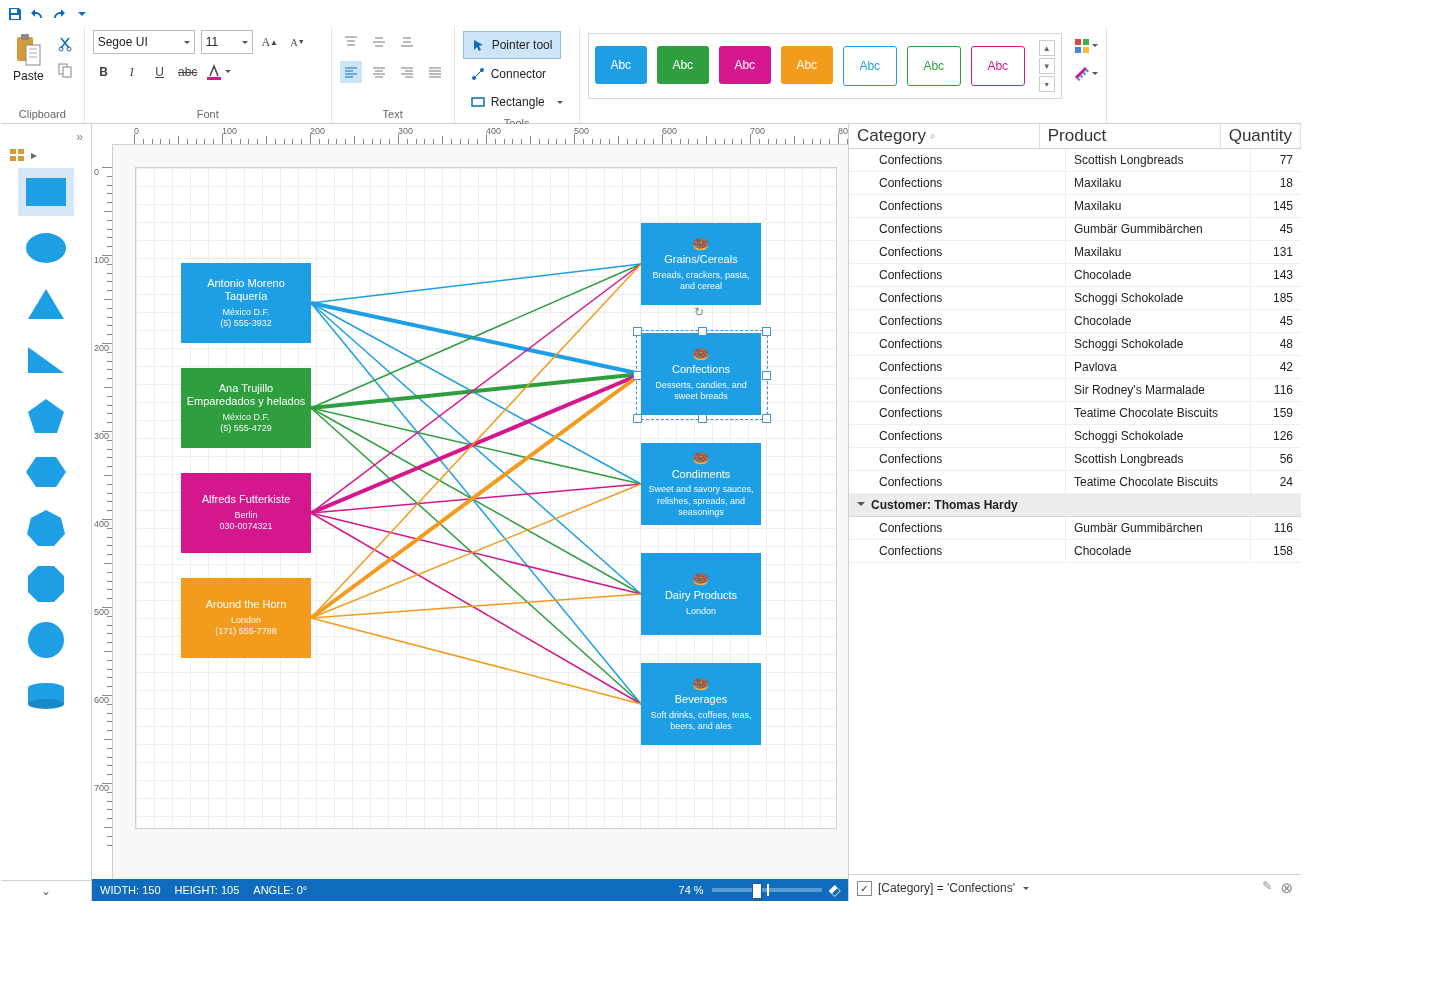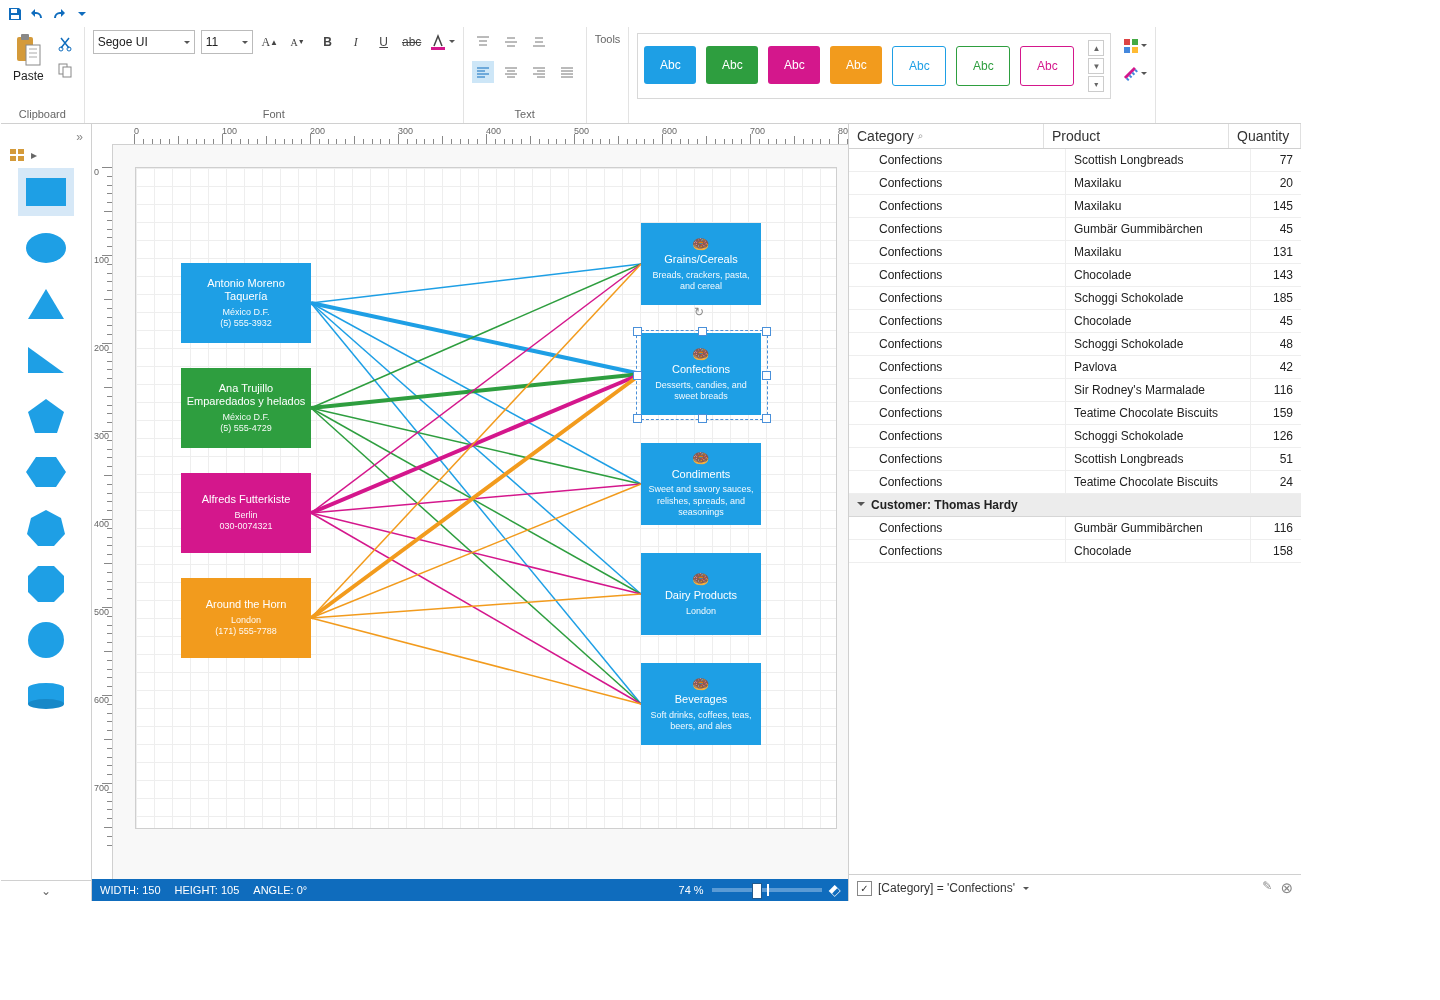--- a/index.html
+++ b/index.html
@@ -64,21 +64,21 @@
   .selbox{position:absolute;border:1px dashed #4a90d9}
   .selbox .h{position:absolute;width:7px;height:7px;background:#fff;border:1px solid #4a90d9}
   svg.links{position:absolute;left:0;top:0;overflow:visible}
   .statusbar{height:22px;background:#0f6cbd;color:#fff;display:flex;align-items:center;font-size:11px;padding:0 8px;gap:14px}
   .statusbar .zoom{margin-left:auto;display:flex;align-items:center;gap:8px}
   .slider{width:110px;height:4px;background:#5a9bd5;position:relative}
   .slider .trk{position:absolute;top:-4px;width:2px;height:12px;background:#fff}
   .slider .thm{position:absolute;top:-5px;width:8px;height:14px;background:#fff;border:1px solid #215a8e}
   
   .datapanel{width:452px;display:flex;flex-direction:column;border-left:1px solid #d0d0d0}
-  .gridhead{display:flex;height:24px;border-bottom:1px solid #d0d0d0;background:#fff;font-size:14px}
+  .gridhead{display:flex;height:24px;border-bottom:1px solid #d0d0d0;background:#fff;font-size:17px}
   .gh{border-right:1px solid #e0e0e0;display:flex;align-items:center;padding:0 8px;color:#333;position:relative}
   .ghfilter::after{content:"⌕";font-size:10px;color:#888;margin-left:4px}
   .gridbody{flex:1;overflow:auto}
   .grp{background:#ececec;border-bottom:1px solid #d6d6d6;padding:4px 6px 4px 22px;font-weight:600;position:relative}
   .grp::before{content:"";position:absolute;left:8px;top:8px;border:4px solid transparent;border-top-color:#555}
   .row{display:flex;border-bottom:1px solid #eee;height:22px}
   .row div{padding:0 8px;display:flex;align-items:center}
   .c1{width:178px;padding-left:30px!important}
   .c2{width:168px;border-left:1px solid #eee}
   .c3{flex:1;justify-content:flex-end;border-left:1px solid #eee}
@@ -140,21 +140,21 @@
                 <rect x="2" y="2" width="8" height="10" fill="#fff" stroke="#888"></rect>
                 <rect x="6" y="5" width="8" height="10" fill="#fff" stroke="#888"></rect>
               </svg>
             </div>
         </div>
       </div>
       <div class="cap">Clipboard</div>
     </div>
 
     <div class="group" style="min-width:230px">
-      <div class="body" style="flex-direction:row;gap:8px">
+      <div class="body" style="flex-direction:column;gap:8px">
         <div class="toolrow">
           <div class="fontname">
               <span>Segoe UI</span>
               <span class="dd2"></span>
             </div>
           <div class="fontsize">
               <span>11</span>
               <span class="dd2"></span>
             </div>
           <div class="rbtn" style="font-family:serif">A<sup style="font-size:8px">▲</sup></div>
@@ -217,20 +217,43 @@
               <svg class="ic16" viewBox="0 0 16 16">
                 <path d="M2 4h12M2 7h12M2 10h12M2 13h12" stroke="#777"></path>
               </svg>
             </div>
         </div>
       </div>
       <div class="cap">Text</div>
     </div>
 
     <div class="group">
+      <div class="body" style="flex-direction:column;gap:2px">
+        <div class="toolbtn sel">
+          <svg width="14" height="14">
+              <path d="M2 2l9 5-4 1 2 4-2 1-2-4-3 3z" fill="#0f6cbd"></path>
+            </svg>
+          <span>Pointer tool</span>
+        </div>
+        <div class="toolbtn">
+          <svg width="14" height="14">
+              <circle cx="3" cy="11" r="2" fill="#0f6cbd"></circle>
+              <circle cx="11" cy="3" r="2" fill="#0f6cbd"></circle>
+              <path d="M4 10L10 4" stroke="#0f6cbd"></path>
+            </svg>
+          <span>Connector</span>
+        </div>
+        <div class="toolbtn">
+          <svg width="14" height="14">
+              <rect x="1" y="3" width="12" height="8" fill="none" stroke="#0f6cbd" stroke-width="1.5"></rect>
+            </svg>
+          <span>Rectangle</span>
+            <span class="dd2" style="margin-left:4px"></span>
+        </div>
+      </div>
       <div class="cap">Tools</div>
     </div>
 
     <div class="group" style="flex:0 0 auto">
       <div class="body">
         <div class="styles">
           <div id="swatches" style="display:flex;gap:10px">
               <div class="swatch" style="background: rgb(30, 159, 229);">Abc</div>
               <div class="swatch" style="background: rgb(46, 158, 63);">Abc</div>
               <div class="swatch" style="background: rgb(212, 23, 140);">Abc</div>
@@ -628,21 +651,21 @@
       </div>
       <div class="gridbody" id="gridbody">
           <div class="row">
             <div class="c1">Confections</div>
             <div class="c2">Scottish Longbreads</div>
             <div class="c3">77</div>
           </div>
           <div class="row">
             <div class="c1">Confections</div>
             <div class="c2">Maxilaku</div>
-            <div class="c3">20</div>
+            <div class="c3">18</div>
           </div>
           <div class="row">
             <div class="c1">Confections</div>
             <div class="c2">Maxilaku</div>
             <div class="c3">145</div>
           </div>
           <div class="row">
             <div class="c1">Confections</div>
             <div class="c2">Gumbär Gummibärchen</div>
             <div class="c3">45</div>
@@ -688,21 +711,21 @@
             <div class="c3">159</div>
           </div>
           <div class="row">
             <div class="c1">Confections</div>
             <div class="c2">Schoggi Schokolade</div>
             <div class="c3">126</div>
           </div>
           <div class="row">
             <div class="c1">Confections</div>
             <div class="c2">Scottish Longbreads</div>
-            <div class="c3">51</div>
+            <div class="c3">56</div>
           </div>
           <div class="row">
             <div class="c1">Confections</div>
             <div class="c2">Teatime Chocolate Biscuits</div>
             <div class="c3">24</div>
           </div>
           <div class="grp">Customer: Thomas Hardy</div>
           <div class="row">
             <div class="c1">Confections</div>
             <div class="c2">Gumbär Gummibärchen</div>

